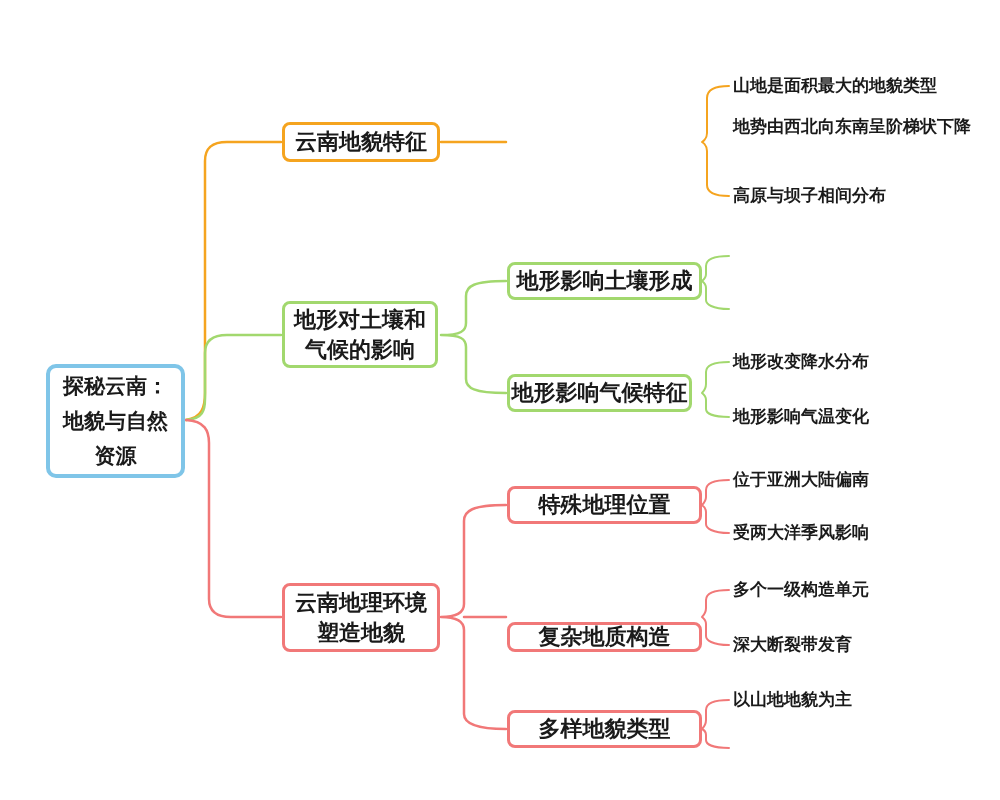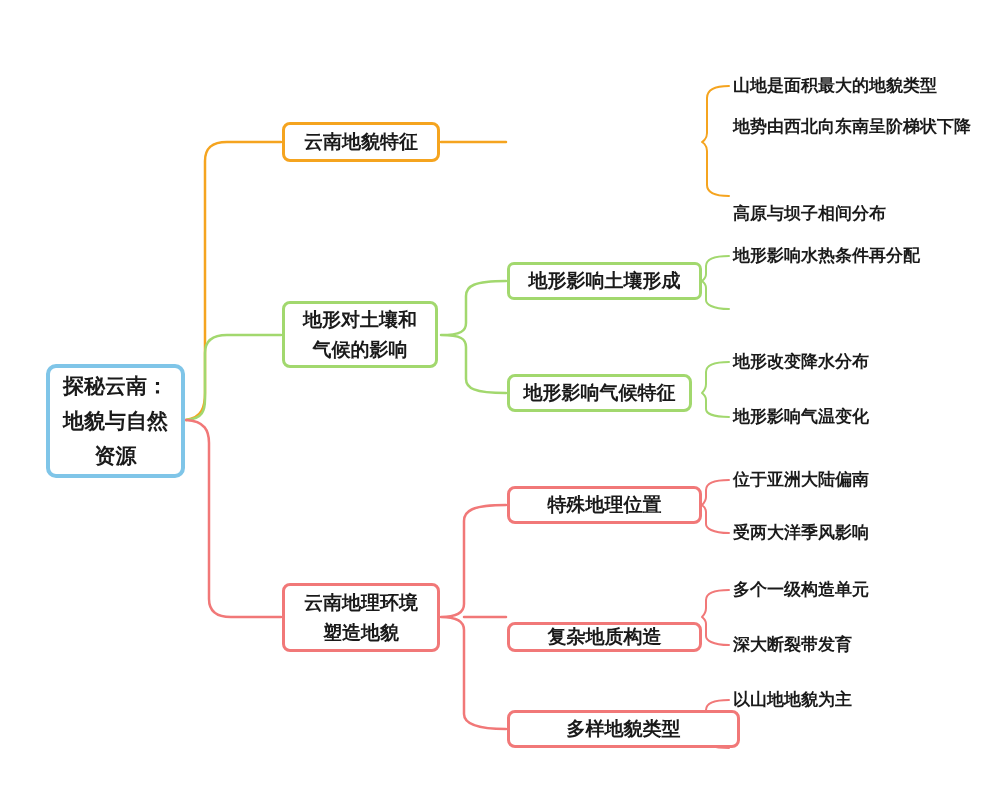--- a/index.html
+++ b/index.html
@@ -13,21 +13,21 @@
   svg.connectors path{fill:none;stroke-linecap:round;stroke-linejoin:round;}
   .stroke-b1{stroke:var(--branch1);}
   .stroke-b2{stroke:var(--branch2);}
   .stroke-b3{stroke:var(--branch3);}
   .w25{stroke-width:2.5px;}
   .w20{stroke-width:2px;}
   .node{
     position:absolute;box-sizing:border-box;background:#fff;
     display:flex;align-items:center;justify-content:center;
     font-weight:bold;text-align:center;white-space:pre-line;
-    border-radius:8px;font-size:19px;line-height:30px;
+    border-radius:8px;font-size:22px;line-height:30px;
   }
   .node.root{
     border:4px solid var(--root);border-radius:10px;
     font-size:21px;line-height:35px;
   }
   .node.b1{border:3px solid var(--branch1);}
   .node.b2{border:3px solid var(--branch2);}
   .node.b3{border:3px solid var(--branch3);}
   .leaf{
     position:absolute;left:733px;width:238px;
@@ -59,34 +59,33 @@
     <path class="stroke-b3 w20" d="M729,700 C712,700 706,704 706,710 L706,720 C706,725 702,729 702,729 C702,729 706,731 706,735 L706,740 C706,744 712,748 729,748"></path>
   </svg>
 
   <div class="node root" style="left:46px;top:364px;width:139px;height:114px;">探秘云南：
 地貌与自然
 资源</div>
 
   <div class="node b1" style="left:282px;top:122px;width:158px;height:40px;">云南地貌特征</div>
   <div class="leaf" style="top:72px;">山地是面积最大的地貌类型</div>
   <div class="leaf" style="top:113px;">地势由西北向东南呈阶梯状下降</div>
-  <div class="leaf" style="top:200px;">高原与坝子相间分布</div>
+  <div class="leaf" style="top:182px;">高原与坝子相间分布</div>
 
   <div class="node b2" style="left:282px;top:301px;width:156px;height:67px;">地形对土壤和
 气候的影响</div>
-  <div class="node b2" style="left:507px;top:262px;width:195px;height:38px;border-radius:7px;">地形影响土壤形成</div>
-  <div class="leaf" style="top:242px;">地形影响水热条件再分配</div>
+  <div class="node b2" style="left:507px;top:262px;width:195px;height:38px;">地形影响土壤形成</div>
   <div class="node b2" style="left:507px;top:374px;width:185px;height:38px;">地形影响气候特征</div>
   <div class="leaf" style="top:348px;">地形改变降水分布</div>
   <div class="leaf" style="top:403px;">地形影响气温变化</div>
 
   <div class="node b3" style="left:282px;top:583px;width:158px;height:69px;">云南地理环境
 塑造地貌</div>
   <div class="node b3" style="left:507px;top:486px;width:195px;height:38px;">特殊地理位置</div>
   <div class="leaf" style="top:466px;">位于亚洲大陆偏南</div>
   <div class="leaf" style="top:519px;">受两大洋季风影响</div>
   <div class="node b3" style="left:507px;top:622px;width:195px;height:30px;">复杂地质构造</div>
   <div class="leaf" style="top:576px;">多个一级构造单元</div>
   <div class="leaf" style="top:631px;">深大断裂带发育</div>
-  <div class="node b3" style="left:507px;top:710px;width:233px;height:38px;">多样地貌类型</div>
+  <div class="node b3" style="left:507px;top:710px;width:195px;height:38px;">多样地貌类型</div>
   <div class="leaf" style="top:686px;">以山地地貌为主</div>
 
 </div>
 
 </body></html>

